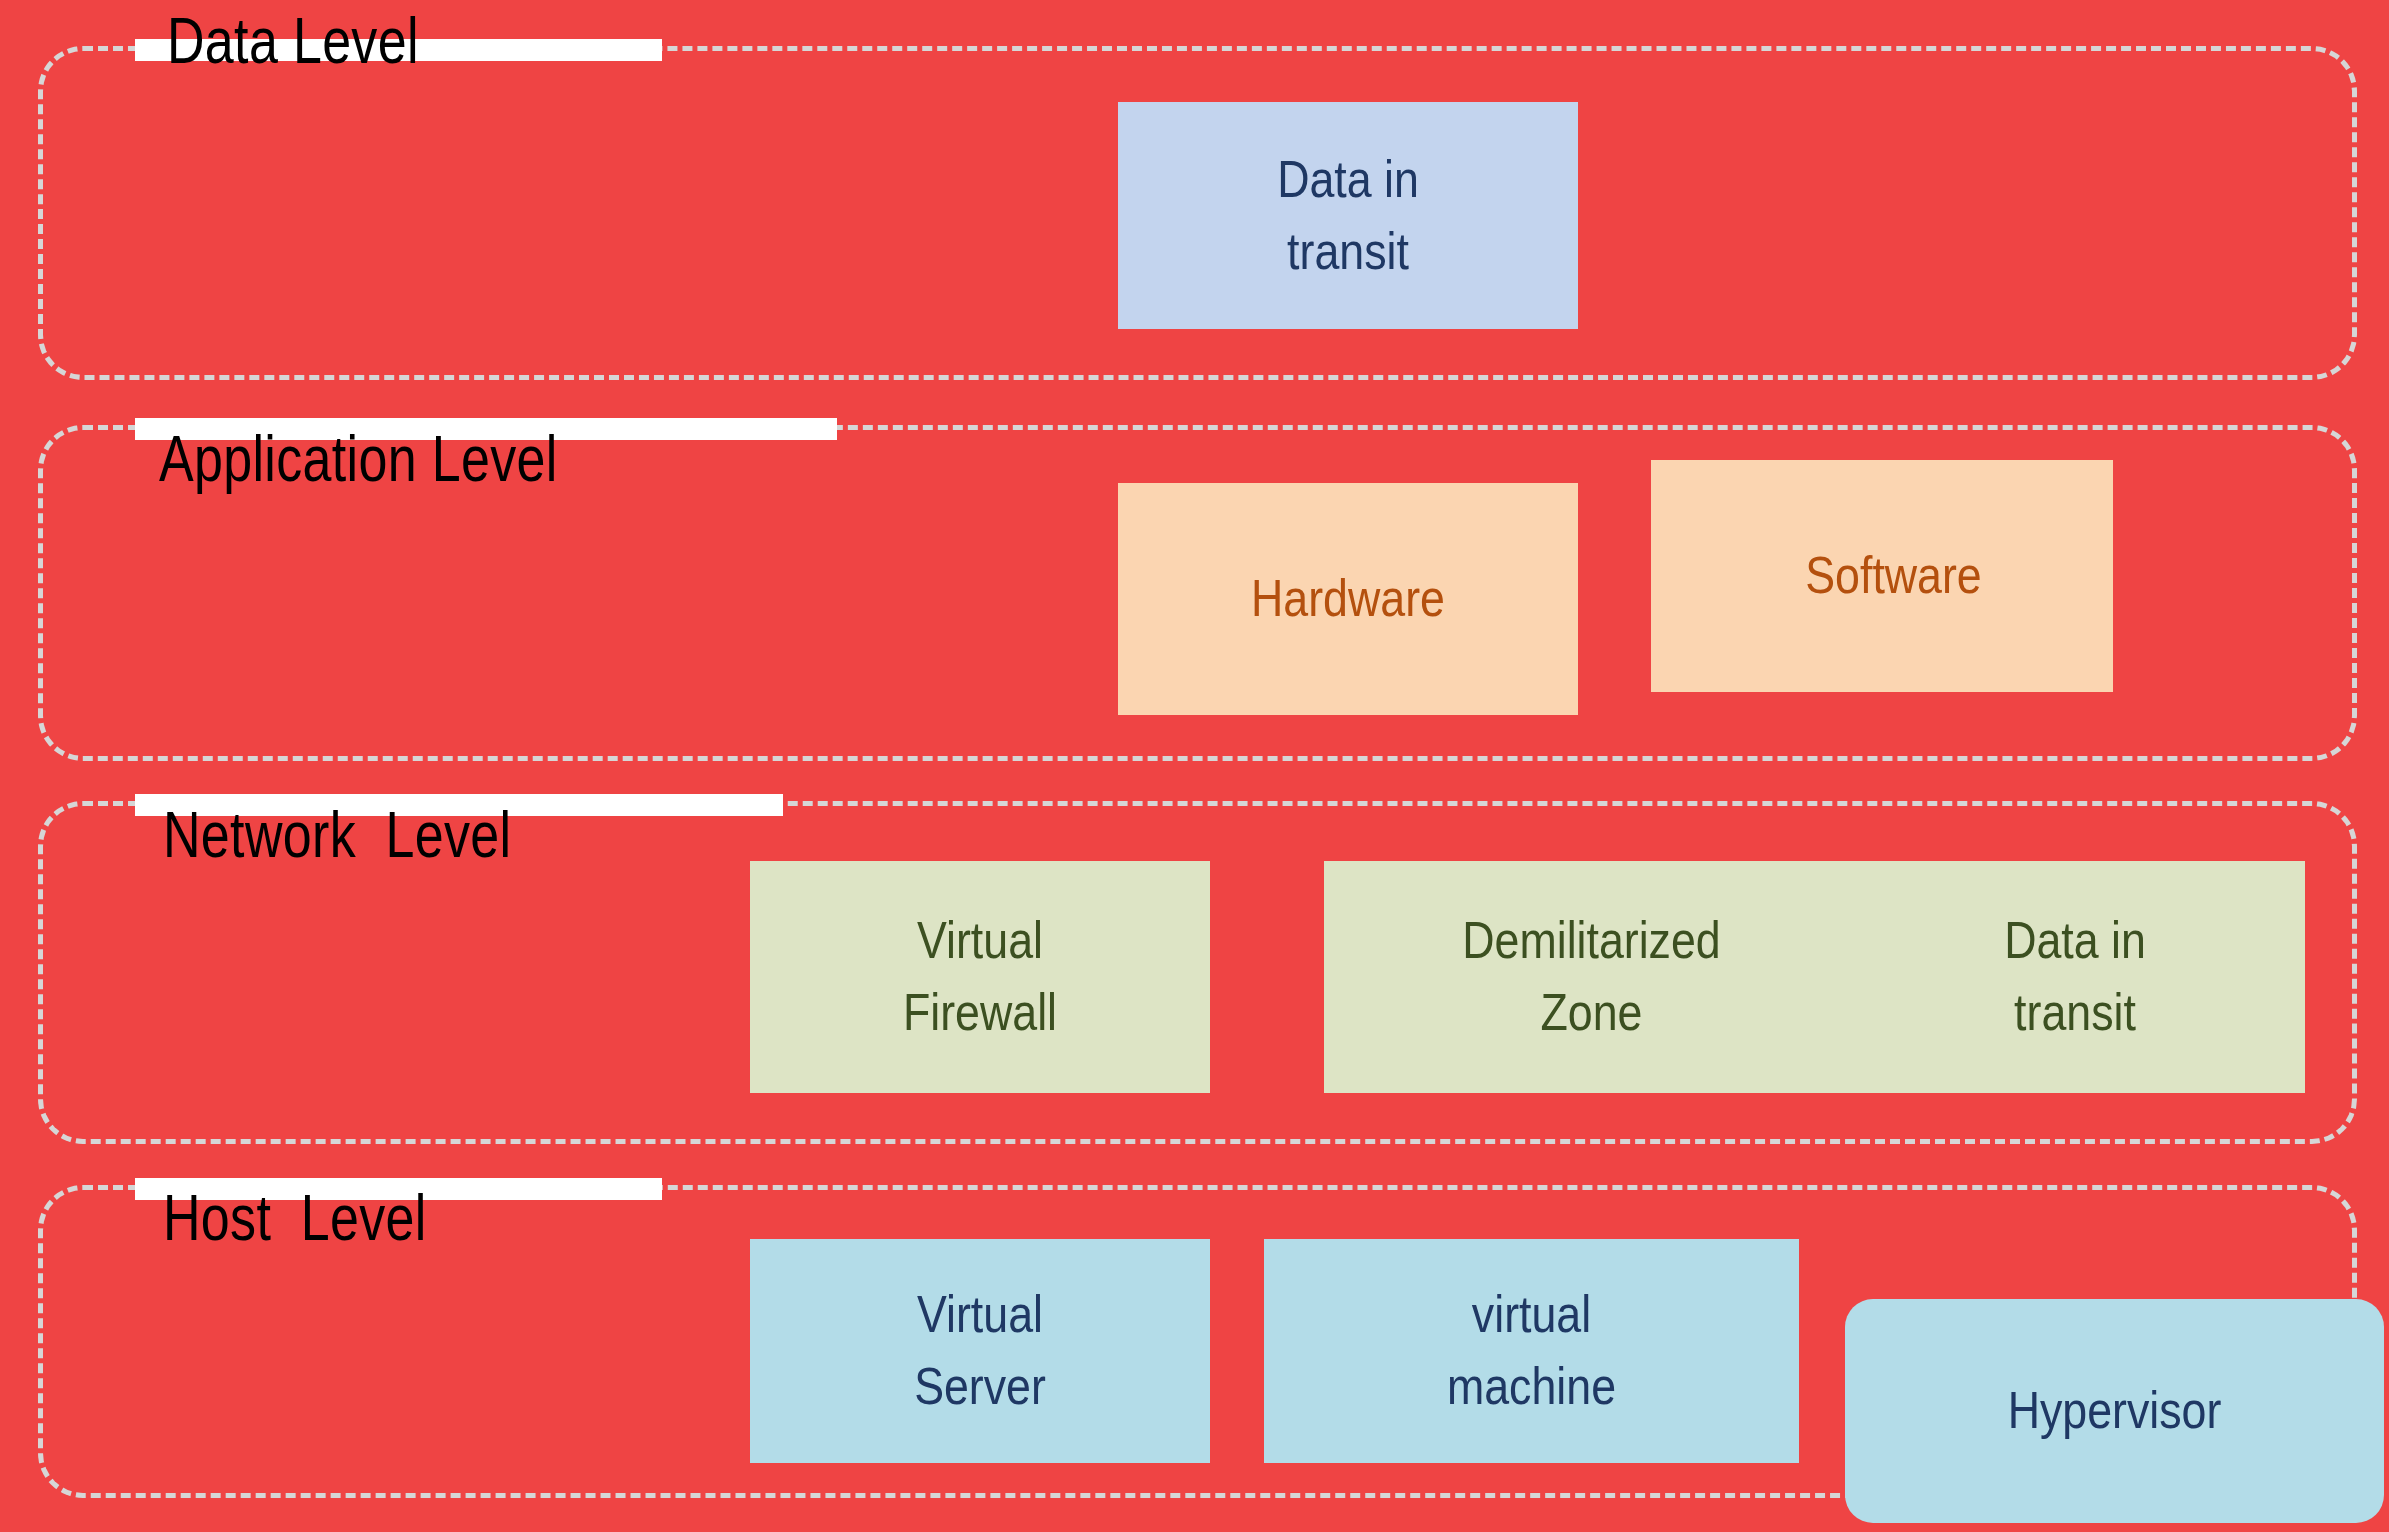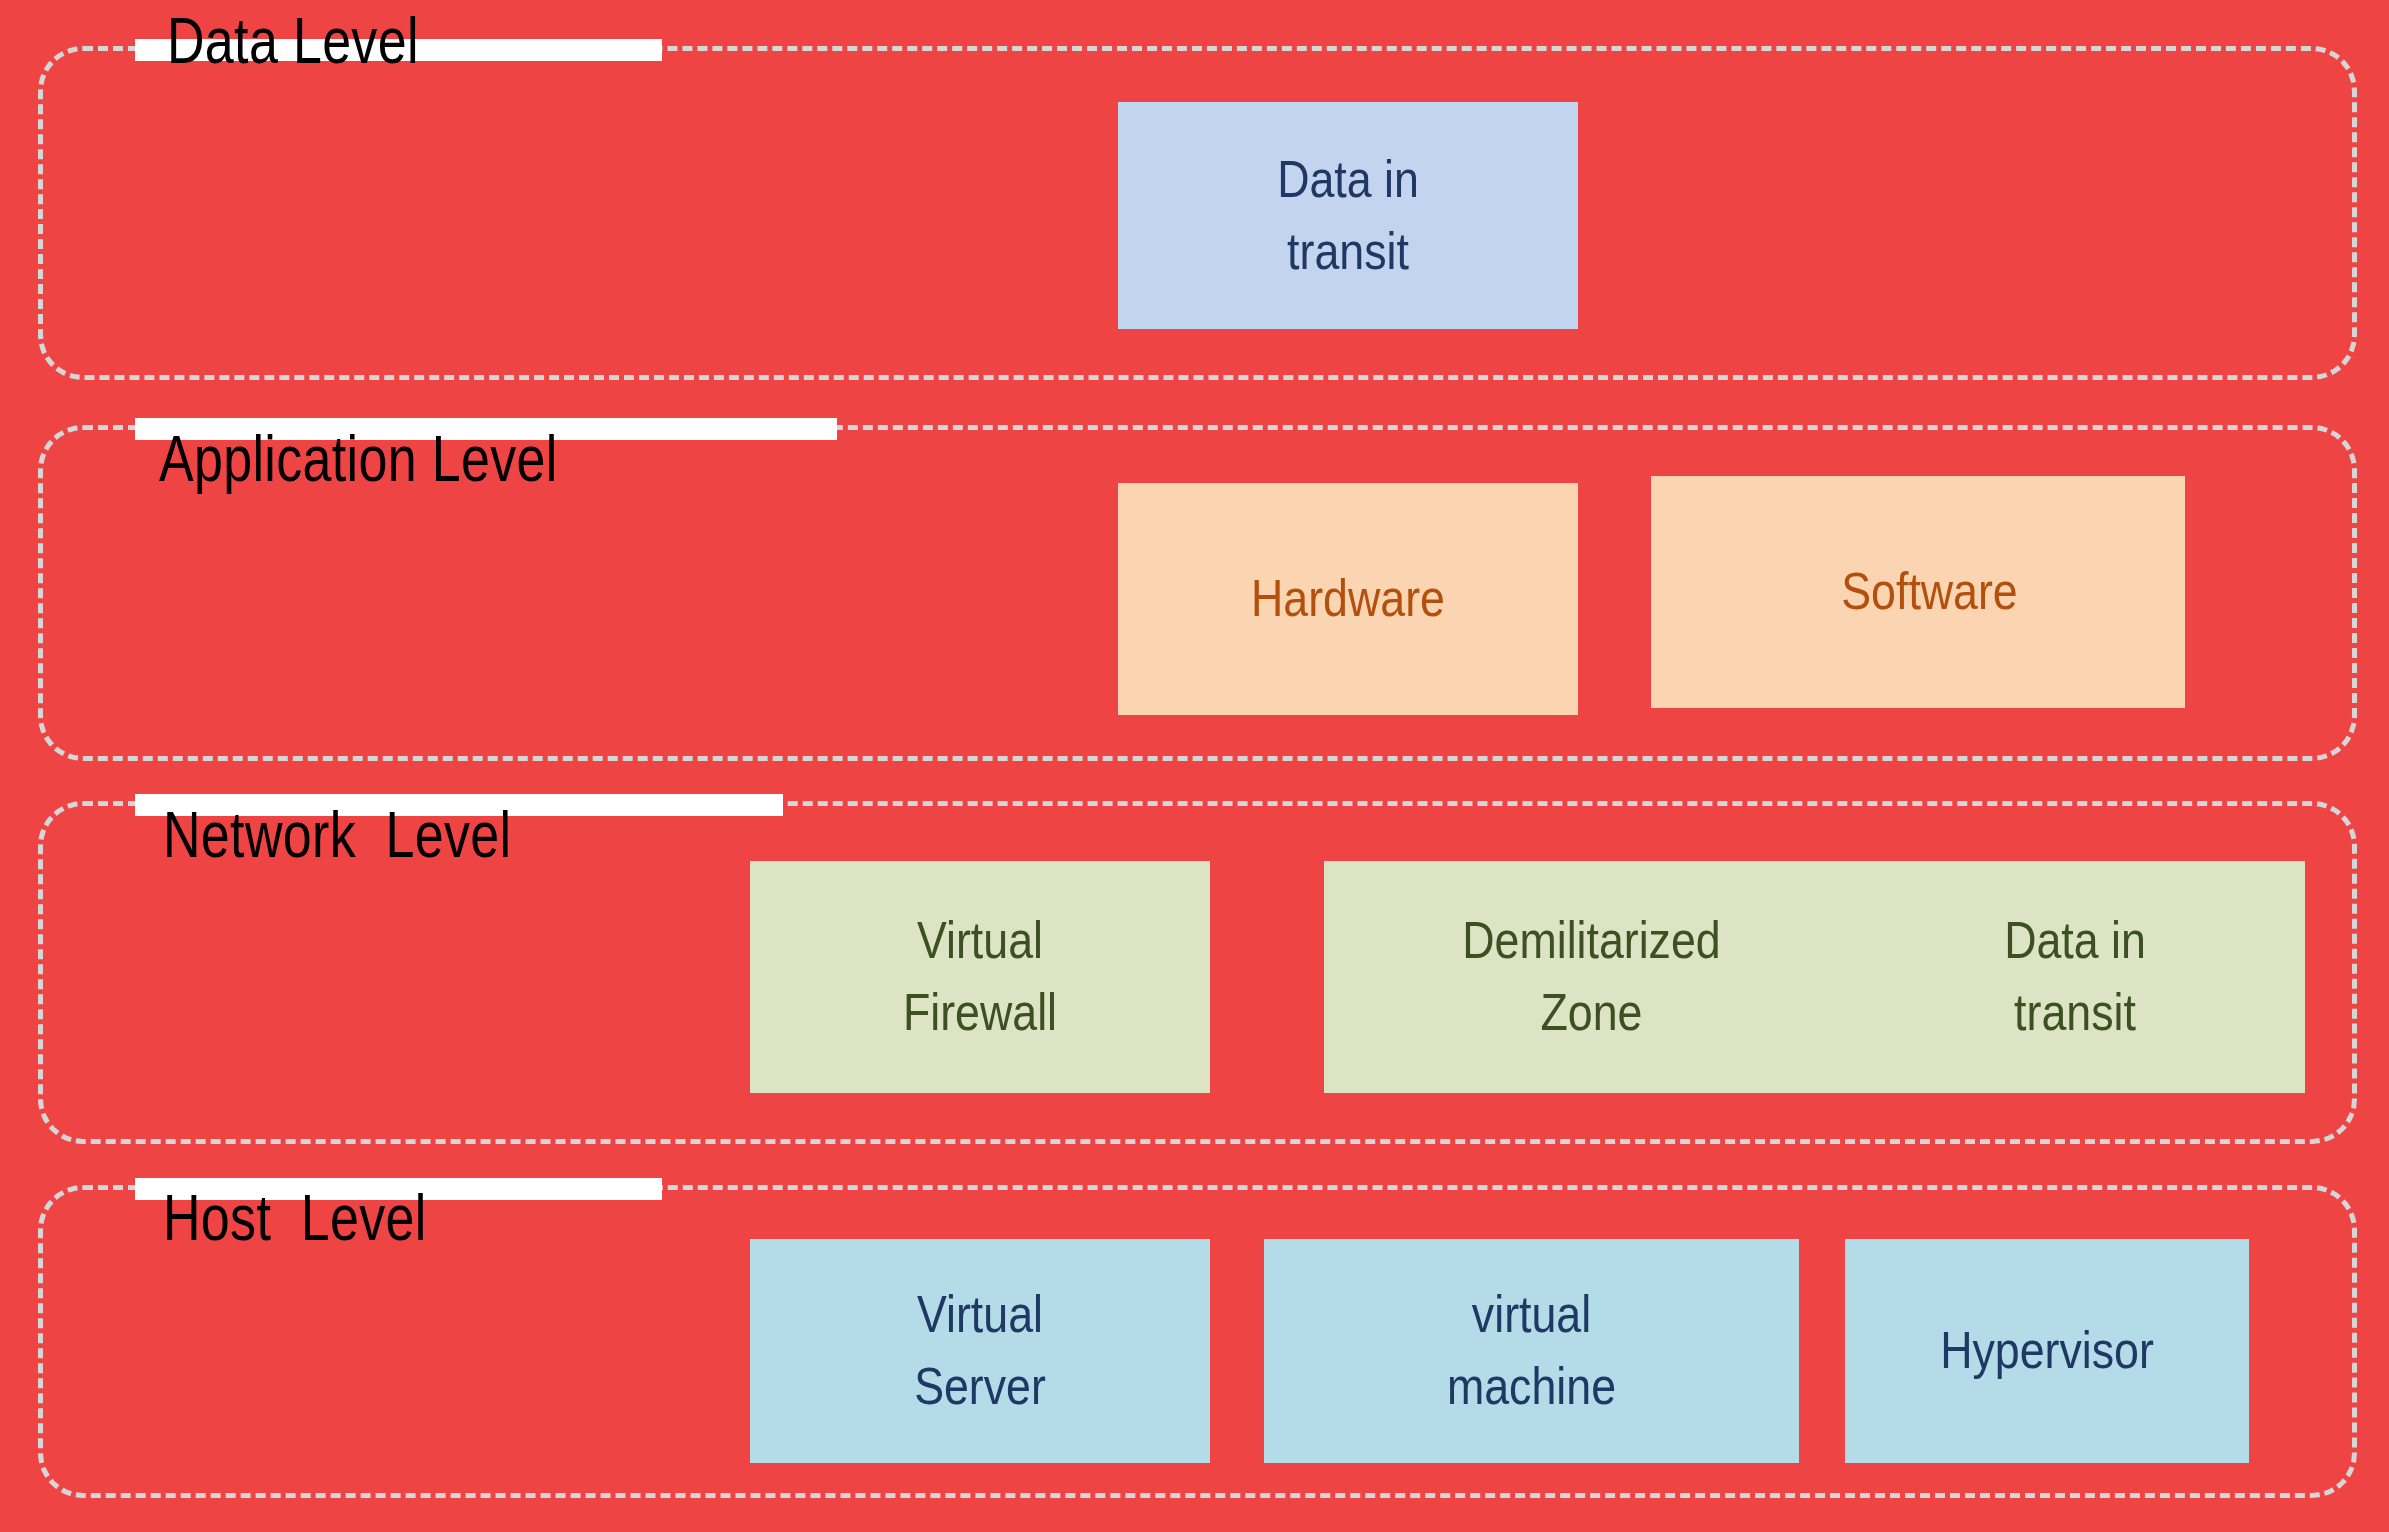--- a/index.html
+++ b/index.html
@@ -91,21 +91,21 @@
   </div>
 
   <div class="level" style="left:38px; top:425px; width:2319px; height:336px;">
     <div class="legend-mask" style="left:92px; width:702px;"></div>
   </div>
   <div class="level-title" style="left:159px; top:426px;">Application Level</div>
 
   <div class="box peach" style="left:1118px; top:483px; width:460px; height:232px;">
     <span class="box-label">Hardware</span>
   </div>
-  <div class="box peach" style="left:1651px; top:476px; width:534px; height:232px;padding-left:23px;">
+  <div class="box peach" style="left:1651px; top:460px; width:462px; height:232px;padding-left:23px;">
     <span class="box-label">Software</span>
   </div>
 
   <div class="level" style="left:38px; top:801px; width:2319px; height:343px;">
     <div class="legend-mask" style="left:92px; width:648px;"></div>
   </div>
   <div class="level-title" style="left:163px; top:802px;">Network  Level</div>
 
   <div class="box green" style="left:750px; top:861px; width:460px; height:232px;">
     <span class="box-label">Virtual
@@ -126,18 +126,18 @@
   <div class="level-title" style="left:163px; top:1185px;">Host  Level</div>
 
   <div class="box cyan" style="left:750px; top:1239px; width:460px; height:224px;">
     <span class="box-label">Virtual
 Server</span>
   </div>
   <div class="box cyan" style="left:1264px; top:1239px; width:535px; height:224px;">
     <span class="box-label">virtual
 machine</span>
   </div>
-  <div class="box cyan" style="left:1845px; top:1239px; width:404px; height:224px;">
+  <div class="box cyan" style="left:1845px; top:1299px; width:539px; height:224px;border-radius:28px;">
     <span class="box-label">Hypervisor</span>
   </div>
 
 </div>
 
 
 </body></html>

